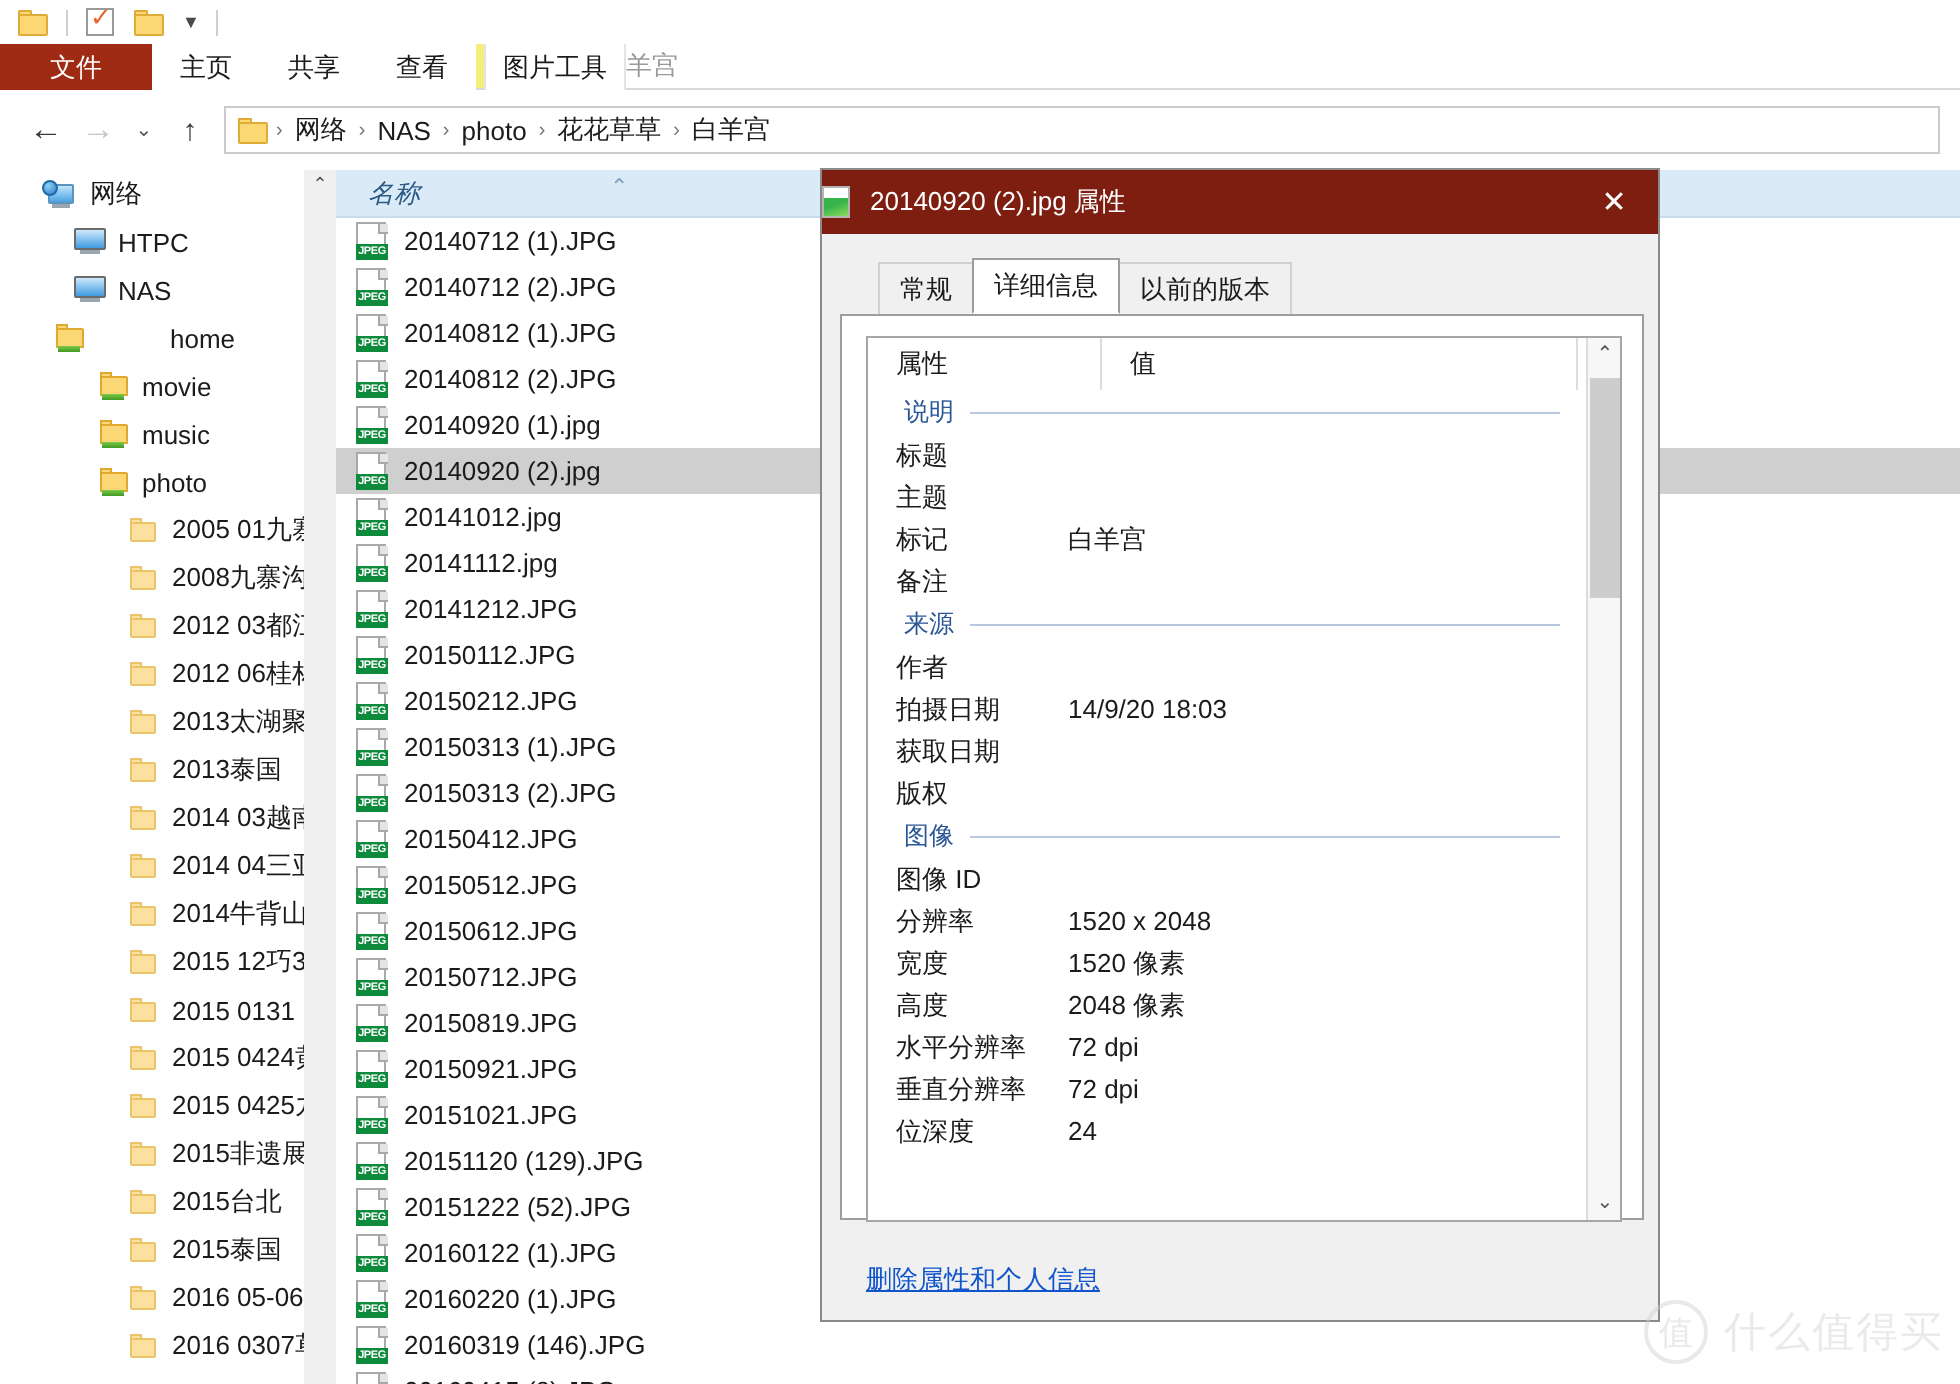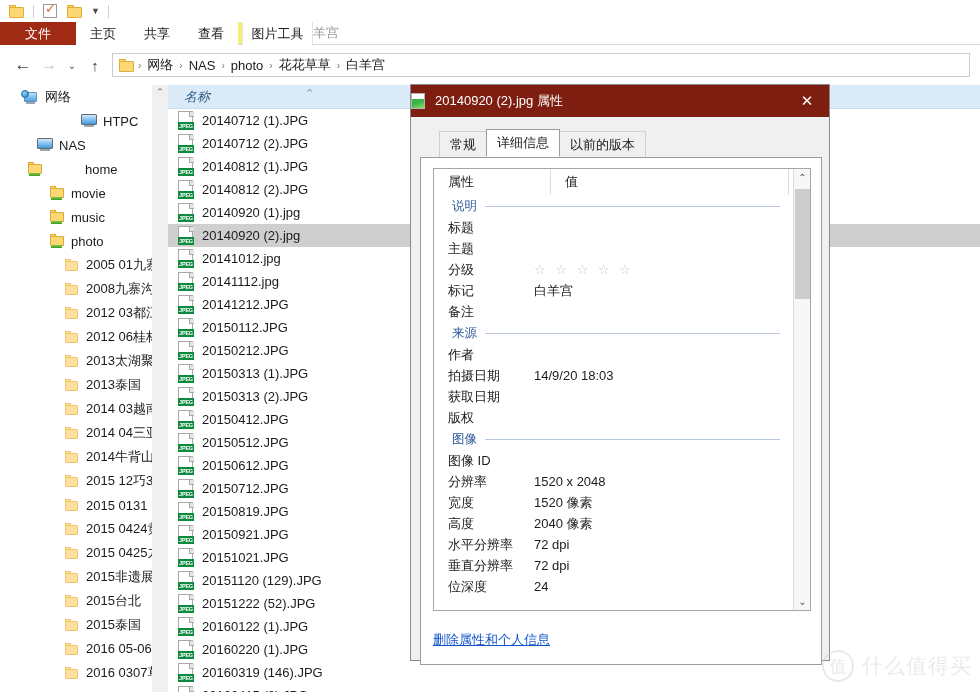--- a/index.html
+++ b/index.html
@@ -252,21 +252,21 @@
   .dlg-tab {
     height: 26px; padding: 0 10px; font-size: 13px; color: #1b1b1b;
     display: flex; align-items: center; background: #f0f0f0;
     border: 1px solid #d0d0d0; border-bottom: none; margin-right: -1px;
   }
   .dlg-tab.active {
     background: #ffffff; border: 1px solid #9d9d9d; border-bottom: 1px solid #ffffff;
     height: 28px; position: relative; z-index: 2;
   }
   .dlg-body {
-    position: absolute; left: 9px; top: 72px; width: 402px; height: 508px;
+    position: absolute; left: 9px; top: 72px; width: 402px; height: 453px;
     background: #ffffff; border: 1px solid #9d9d9d;
   }
   .prop-frame {
     position: absolute; left: 12px; top: 10px; width: 378px; height: 443px;
     border: 1px solid #a6a6a6; background: #ffffff; overflow: hidden;
   }
   .prop-head {
     height: 26px; display: flex; align-items: center; font-size: 13px; color: #1b1b1b;
   }
   .prop-head .c1 { width: 116px; padding-left: 14px; }
@@ -376,21 +376,21 @@
 
   <div class="navpane" id="navpane">
       <div class="tree-item" style="padding-left: 22px;">
         <span class="ic ic-net">
           <span class="monitor"></span>
           <span class="base"></span>
           <span class="globe"></span>
         </span>
         <span>网络</span>
       </div>
-      <div class="tree-item" style="padding-left: 37px; margin-left: 44px;">
+      <div class="tree-item" style="padding-left: 37px;">
         <span class="ic ic-pc">
           <span class="scr"></span>
           <span class="stand"></span>
         </span>
         <span>HTPC</span>
       </div>
       <div class="tree-item" style="padding-left: 37px;">
         <span class="ic ic-pc">
           <span class="scr"></span>
           <span class="stand"></span>
@@ -804,24 +804,20 @@
             </div>
             <div class="prop-row">
               <span class="k">标题</span>
               <span class="v"></span>
             </div>
             <div class="prop-row">
               <span class="k">主题</span>
               <span class="v"></span>
             </div>
             <div class="prop-row">
-              <span class="k">分级</span>
-              <span class="v stars">☆ ☆ ☆ ☆ ☆</span>
-            </div>
-            <div class="prop-row">
               <span class="k">标记</span>
               <span class="v">白羊宫</span>
             </div>
             <div class="prop-row">
               <span class="k">备注</span>
               <span class="v"></span>
             </div>
             <div class="prop-group">
               <span>来源</span>
               <span class="gline"></span>
@@ -853,21 +849,21 @@
             <div class="prop-row">
               <span class="k">分辨率</span>
               <span class="v">1520 x 2048</span>
             </div>
             <div class="prop-row">
               <span class="k">宽度</span>
               <span class="v">1520 像素</span>
             </div>
             <div class="prop-row">
               <span class="k">高度</span>
-              <span class="v">2040 像素</span>
+              <span class="v">2048 像素</span>
             </div>
             <div class="prop-row">
               <span class="k">水平分辨率</span>
               <span class="v">72 dpi</span>
             </div>
             <div class="prop-row">
               <span class="k">垂直分辨率</span>
               <span class="v">72 dpi</span>
             </div>
             <div class="prop-row">

